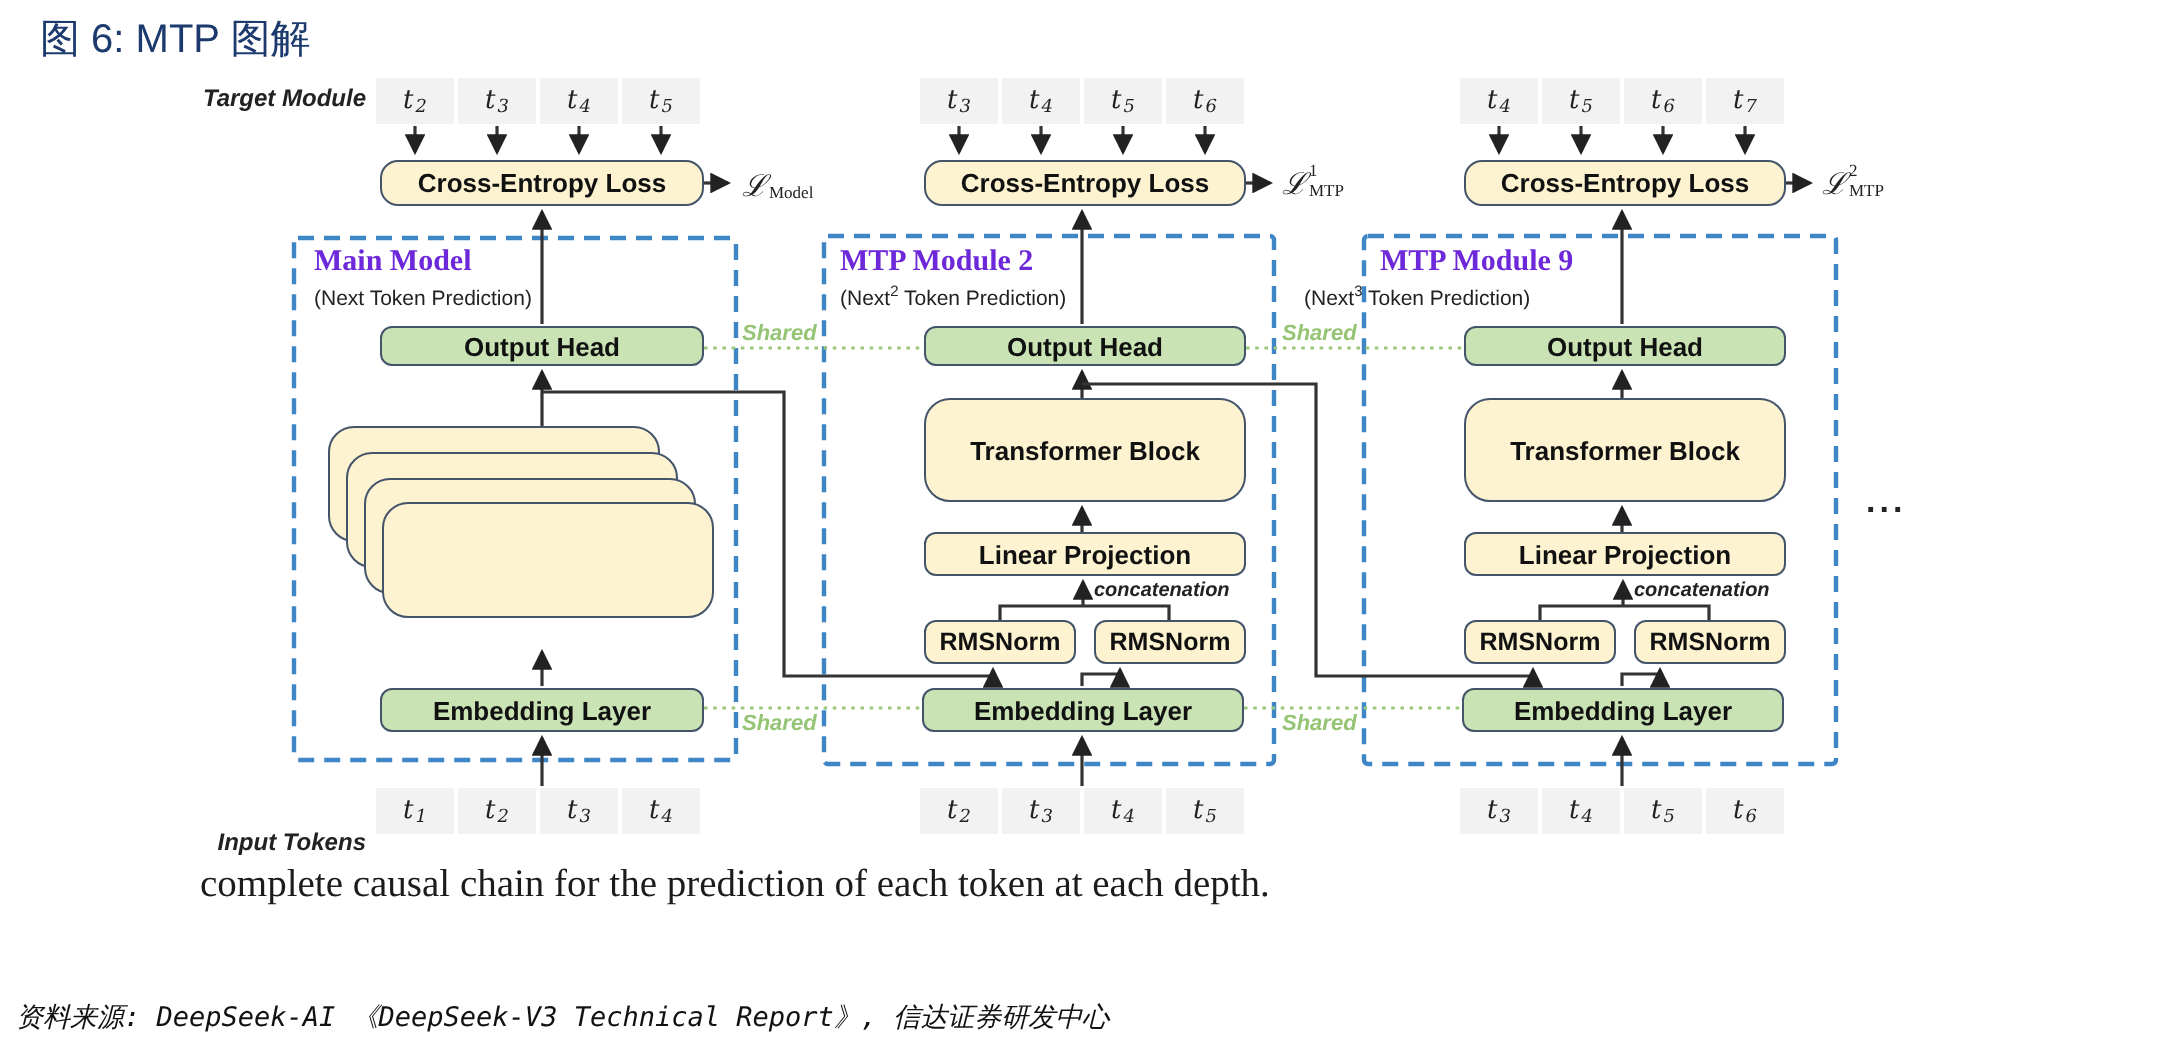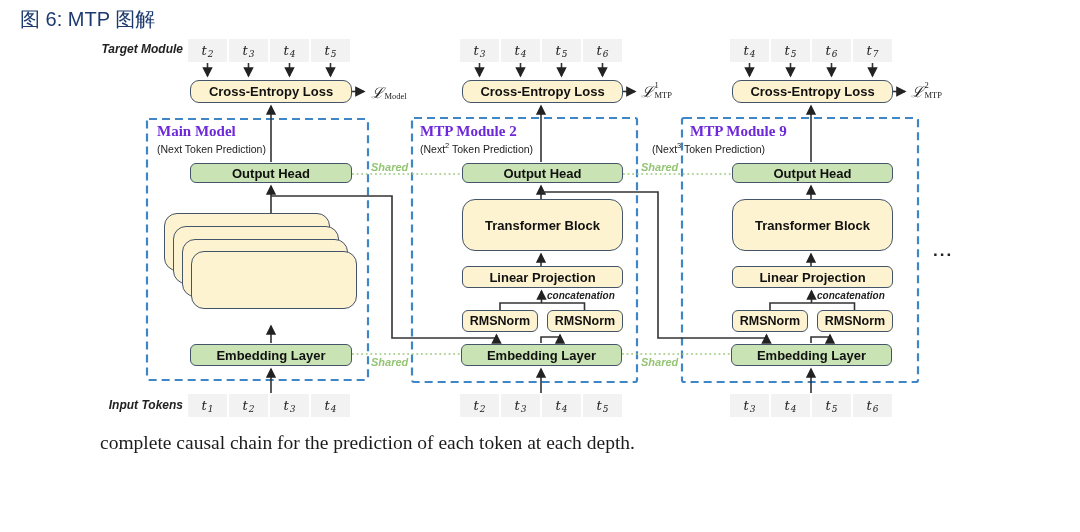--- a/index.html
+++ b/index.html
@@ -41,21 +41,21 @@
   .ivar{font-family:"DejaVu Serif",serif;font-style:italic;font-weight:600;}
 </style>
 </head>
 <body>
 
 <div id="fig">
 
   <div class="ftitle">图 6: MTP 图解</div>
 
   <div class="rowlab" style="left:95px;top:42px">Target Module</div>
-  <div class="rowlab" style="left:95px;top:398px">Input Tokens</div>
+  <div class="rowlab" style="left:95px;top:414px">Input Tokens</div>
 
   <div class="token" style="left:188px;top:39px">
       <span>t</span>
       <sub>2</sub>
     </div>
   <div class="token" style="left:229px;top:39px">
       <span>t</span>
       <sub>3</sub>
     </div>
   <div class="token" style="left:270px;top:39px">
@@ -275,14 +275,15 @@
       <path d="M811,199 V186" marker-end="url(#ah)"></path>
       <path d="M811,266 V254" marker-end="url(#ah)"></path>
       <path d="M770,310 V303 H854.5 V310"></path>
       <path d="M811.5,303 V291" marker-end="url(#ah)"></path>
       <path d="M811,343 V337 H830 V335" marker-end="url(#ah)"></path>
       <path d="M811,393 V369" marker-end="url(#ah)"></path>
     </g>
   </svg>
 
   <div class="cap" style="top:432px">complete causal chain for the prediction of each token at each depth.</div>
+  <div class="src">资料来源: DeepSeek-AI 《DeepSeek-V3 Technical Report》, 信达证券研发中心</div>
 
 </div>
 
 </body></html>

